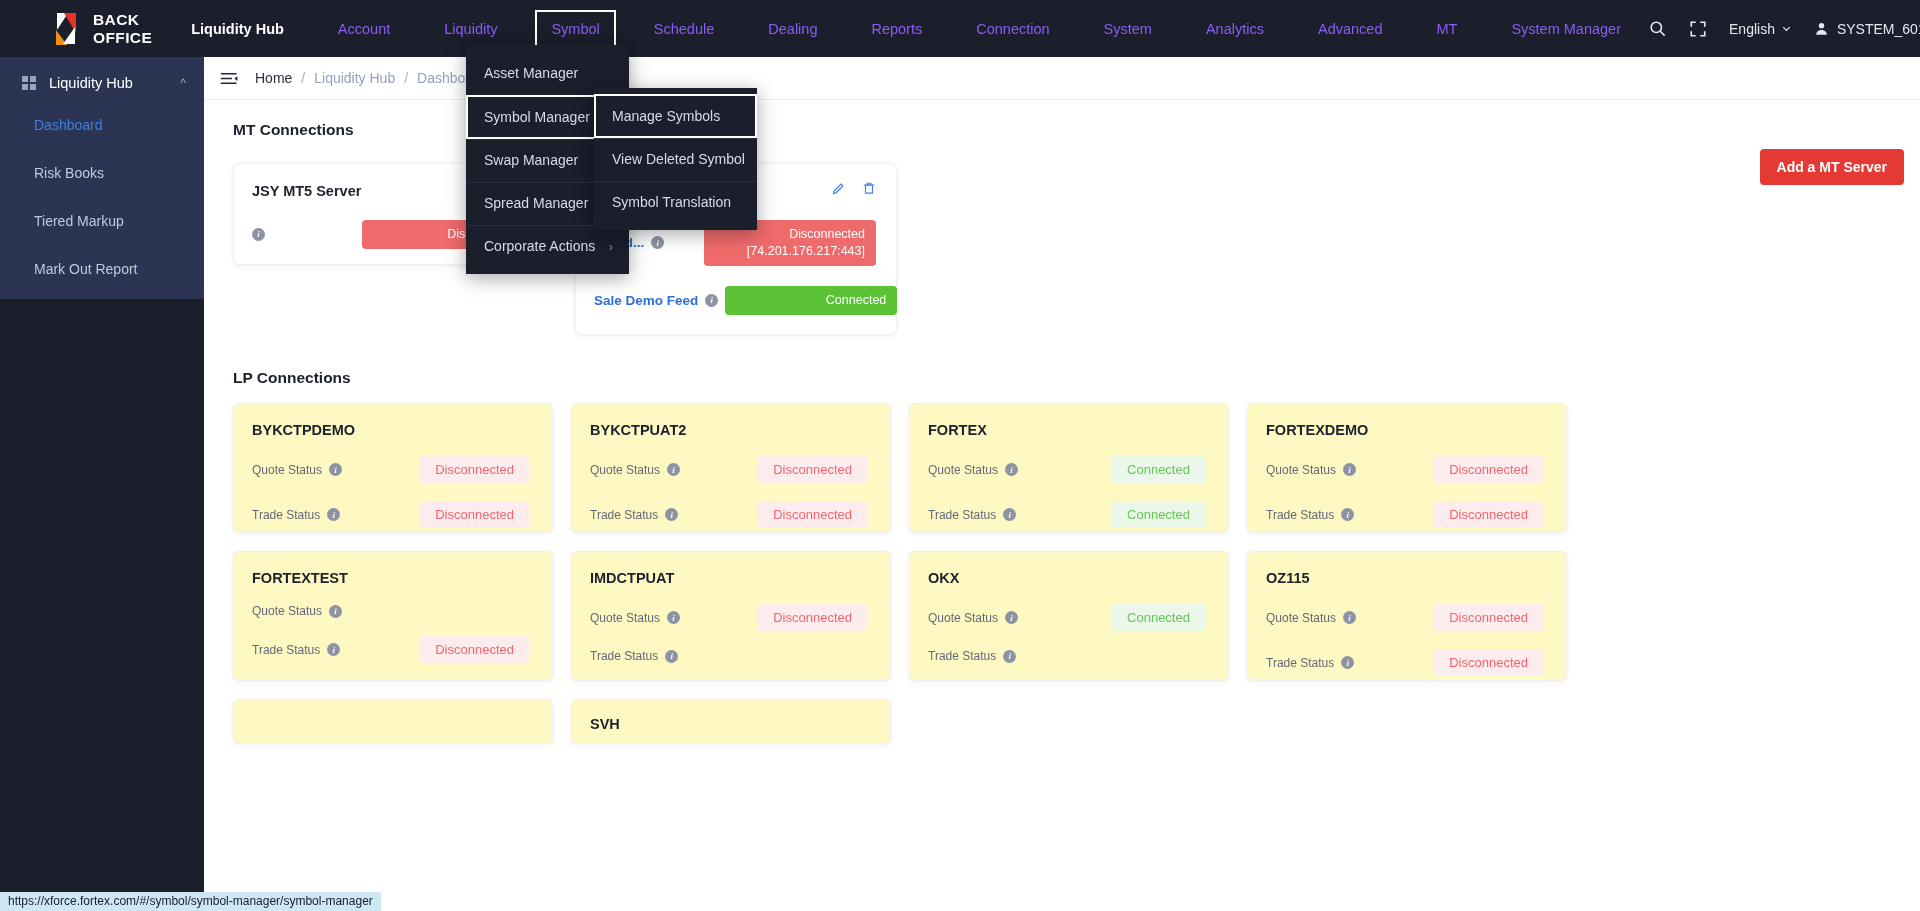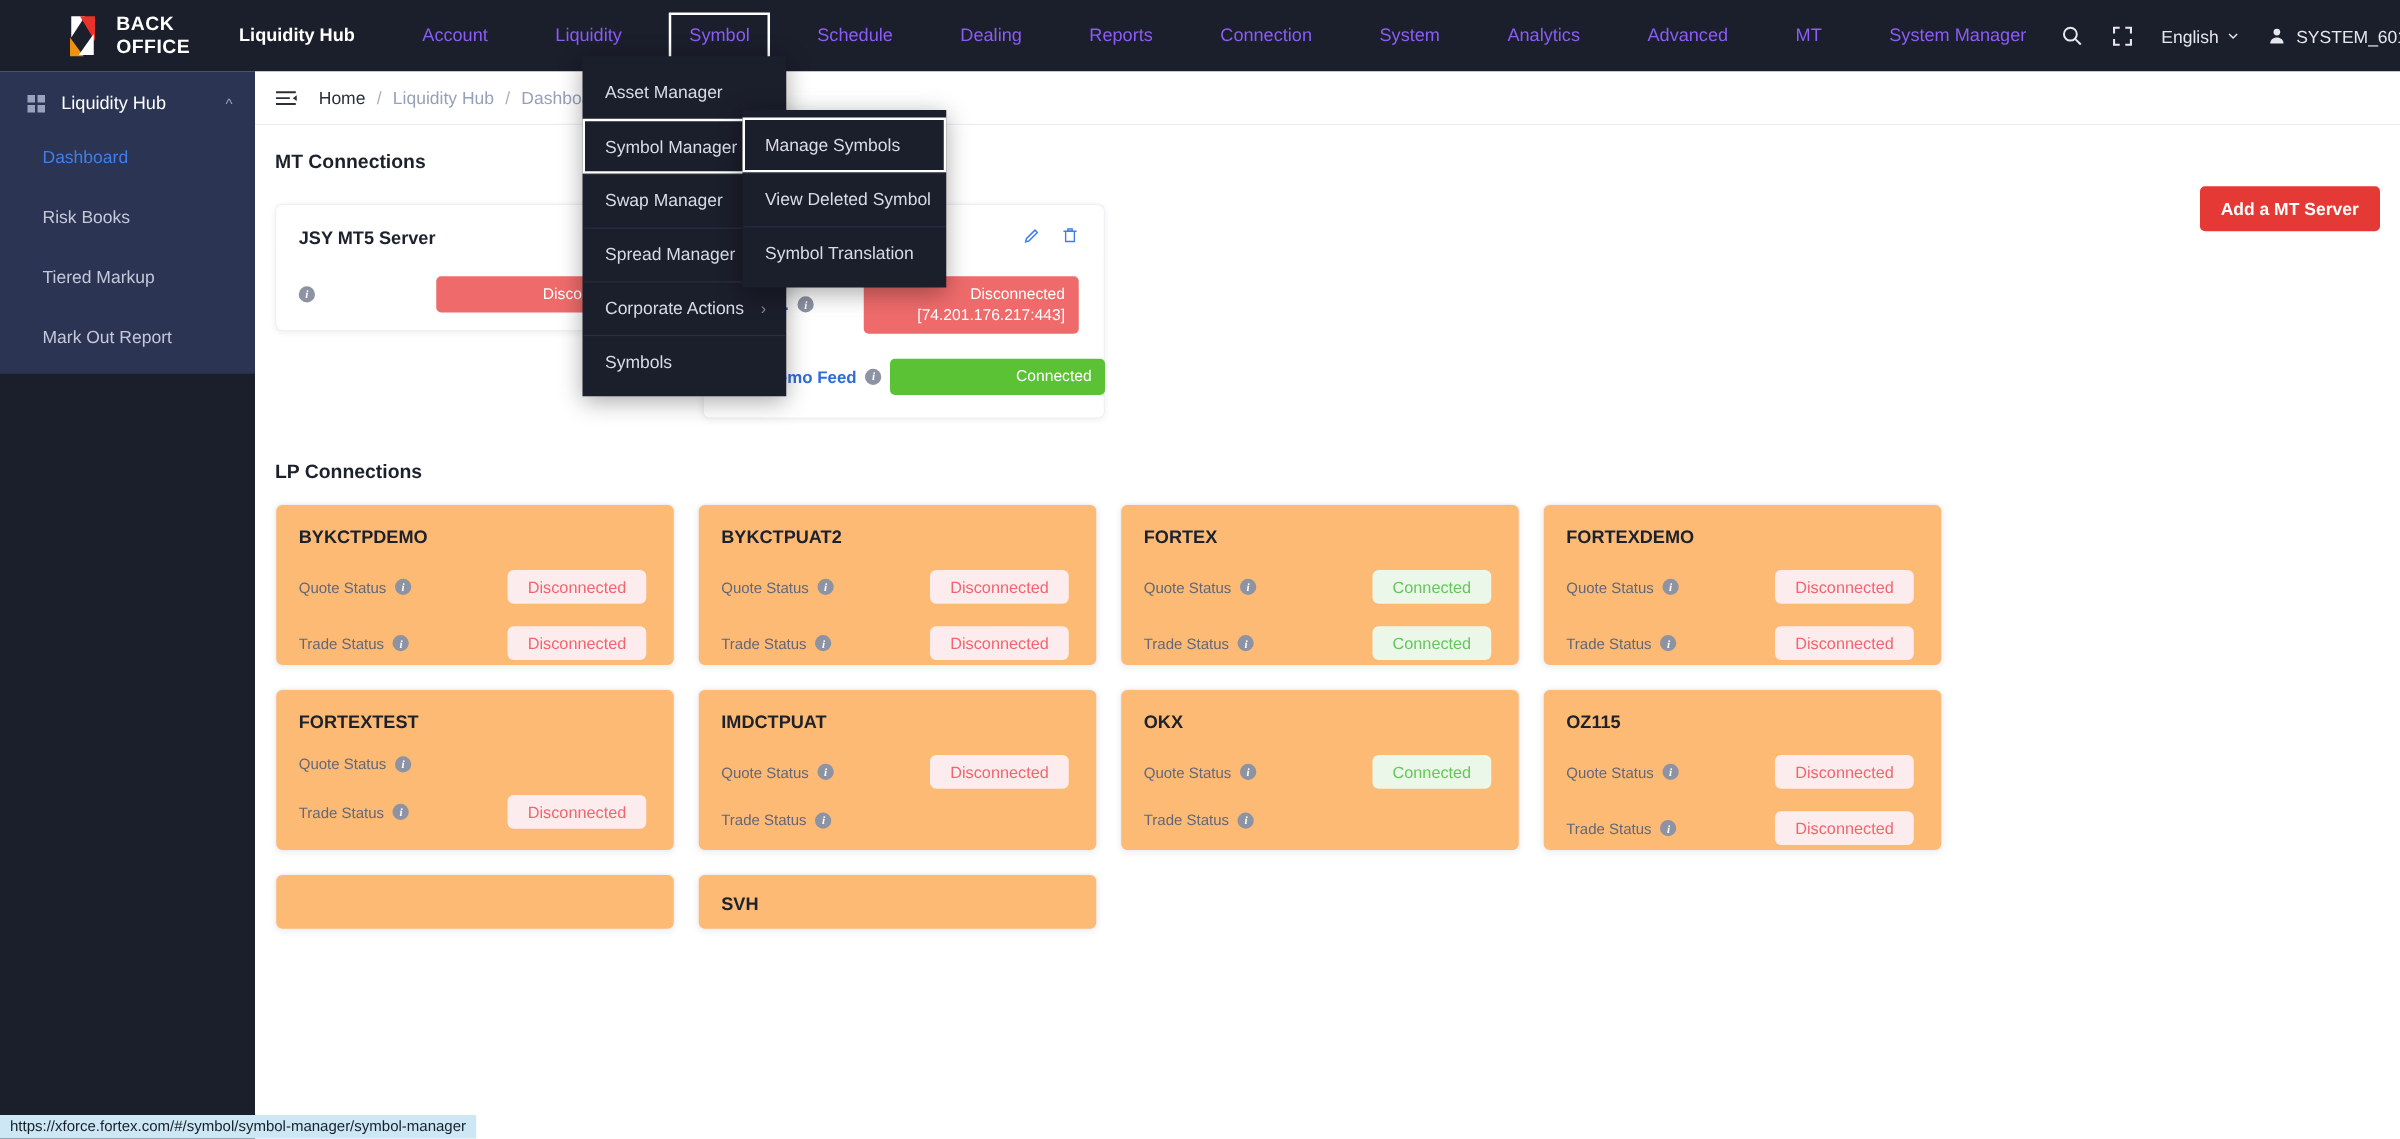--- a/index.html
+++ b/index.html
@@ -68,21 +68,21 @@
   .crumbbar {
     height: 43px; background: #fff; border-bottom: 1px solid #eceef3;
     display: flex; align-items: center; padding-left: 16px; gap: 16px;
   }
   .crumb-ic { cursor: pointer; display: flex; }
   .crumbs { display: flex; align-items: center; gap: 9px; font-size: 14px; }
   .crumbs .c0 { color: #2b2f3a; cursor: pointer; }
   .crumbs .cx { color: #a9b0c2; }
   .crumbs .cn { color: #96a0b8; cursor: pointer; }
 
-  .content { position: relative; height: 811px; overflow: hidden; padding: 0 16px; }
+  .content { position: relative; height: 811px; overflow: hidden; padding: 0 29px; }
   .sect-title { font-size: 15.5px; font-weight: bold; color: #1d212c; margin: 21px 0 0 0; }
 
   .addbtn {
     position: absolute; right: 16px; top: 49px; background: #e53935; color: #fff;
     border: none; border-radius: 4px; padding: 10px 17px; font-size: 14px;
     font-weight: bold; cursor: pointer; font-family: "Liberation Sans", sans-serif;
   }
 
   .mtrow { display: flex; gap: 20px; margin-top: 24px; }
   .mtcard {
@@ -106,21 +106,21 @@
   .bigbadge {
     margin-left: auto; border-radius: 4px; color: #fff; font-size: 12.5px;
     padding: 6px 11px; text-align: right; line-height: 1.35; min-width: 172px;
   }
   .bigbadge.red { background: #ef6b6b; }
   .bigbadge.green { background: #5bc236; }
 
   .lp-title { font-size: 15.5px; font-weight: bold; color: #1d212c; margin-top: 34px; }
   .lpgrid { display: grid; grid-template-columns: repeat(4, 320px); gap: 18px; margin-top: 16px; }
   .lpcard {
-    background: #fdba74; border: 1px solid #eef0f4; border-radius: 6px;
+    background: #fef9c3; border: 1px solid #eef0f4; border-radius: 6px;
     box-shadow: 0 1px 5px rgba(20,30,60,.07); padding: 18px 22px 20px 18px; height: 130px;
   }
   .lp-name { font-size: 14.5px; font-weight: bold; color: #1d212c; }
   .lp-row { display: flex; align-items: center; gap: 7px; margin-top: 18px; }
   .lp-label { font-size: 12px; color: #626879; }
   .pill {
     margin-left: auto; border-radius: 5px; font-size: 13px; padding: 6px 16px; min-width: 95px;
     text-align: center;
   }
   .pill.dis { background: #fdecee; color: #f2656f; }
@@ -435,23 +435,20 @@
       <span class="lbl">Swap Manager</span>
       <span class="arw">›</span>
     </div>
     <div class="mi">
       <span class="lbl">Spread Manager</span>
     </div>
     <div class="mi">
       <span class="lbl">Corporate Actions</span>
       <span class="arw">›</span>
     </div>
-    <div class="mi">
-      <span class="lbl">Symbols</span>
-    </div>
   </div>
 <div class="menu m2" id="menu2">
     <div class="mi sel">
       <span class="lbl">Manage Symbols</span>
     </div>
     <div class="mi">
       <span class="lbl">View Deleted Symbol</span>
     </div>
     <div class="mi">
       <span class="lbl">Symbol Translation</span>

